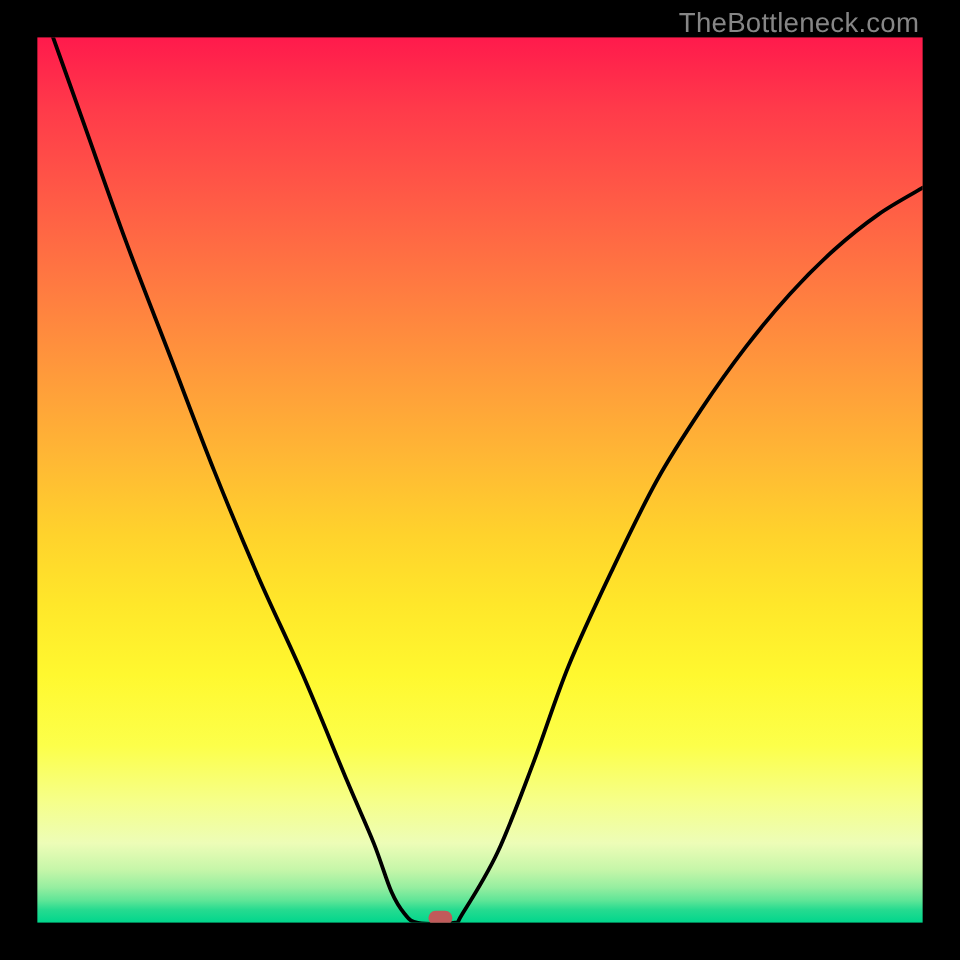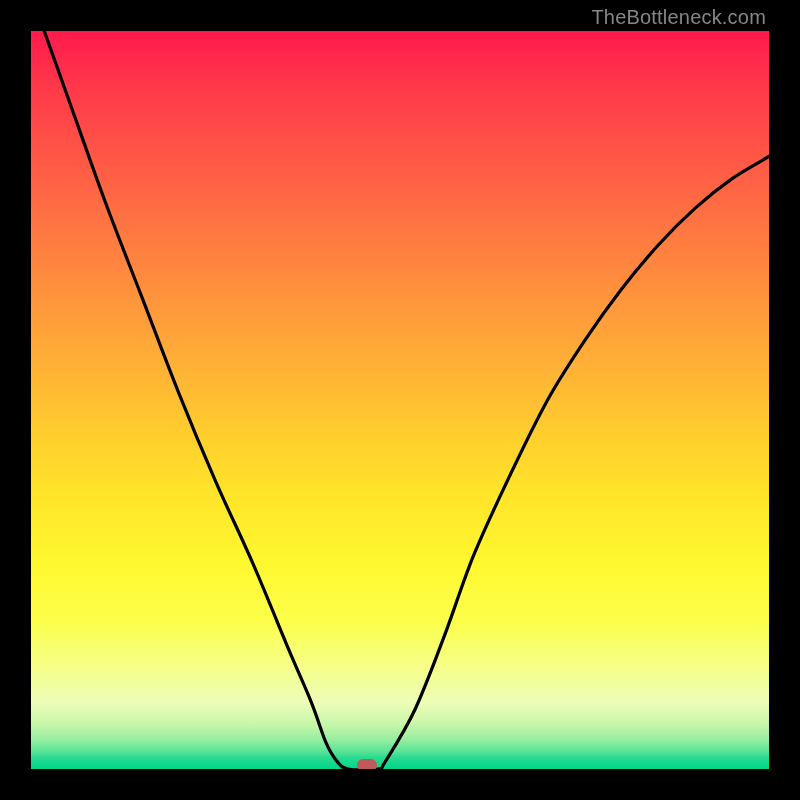--- a/index.html
+++ b/index.html
@@ -60,21 +60,21 @@
     height: 12px;
     border-radius: 6px;
     background: #c05a5a;
     transform: translate(-50%, -50%);
   }
   .watermark {
     position: absolute;
     top: 6px;
     right: 34px;
     color: #868686;
-    font-size: 20px;
+    font-size: 23px;
     font-weight: 500;
     letter-spacing: 0.2px;
   }
 </style>
 </head>
 <body>
 
 <div class="canvas">
 
   <div class="plot-area">

